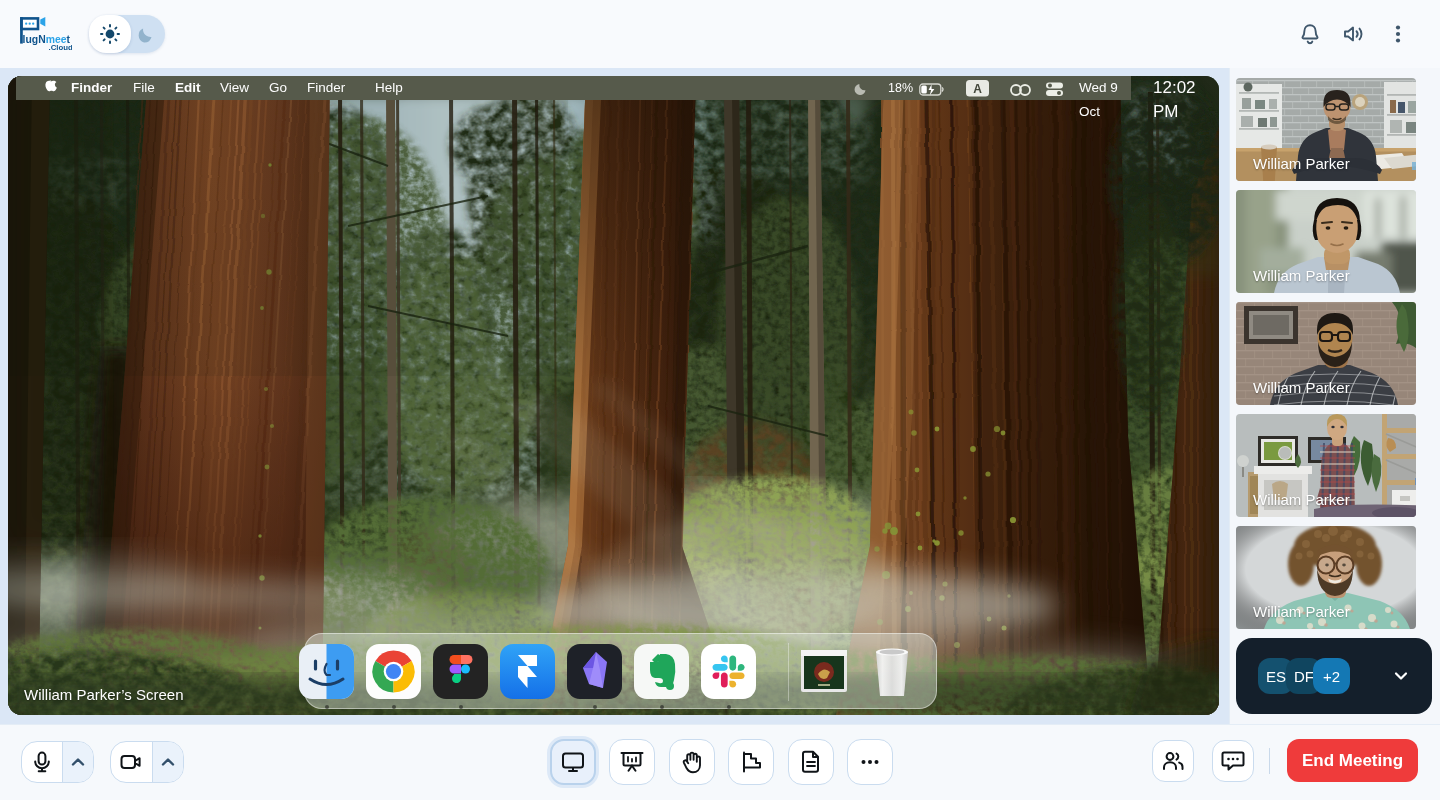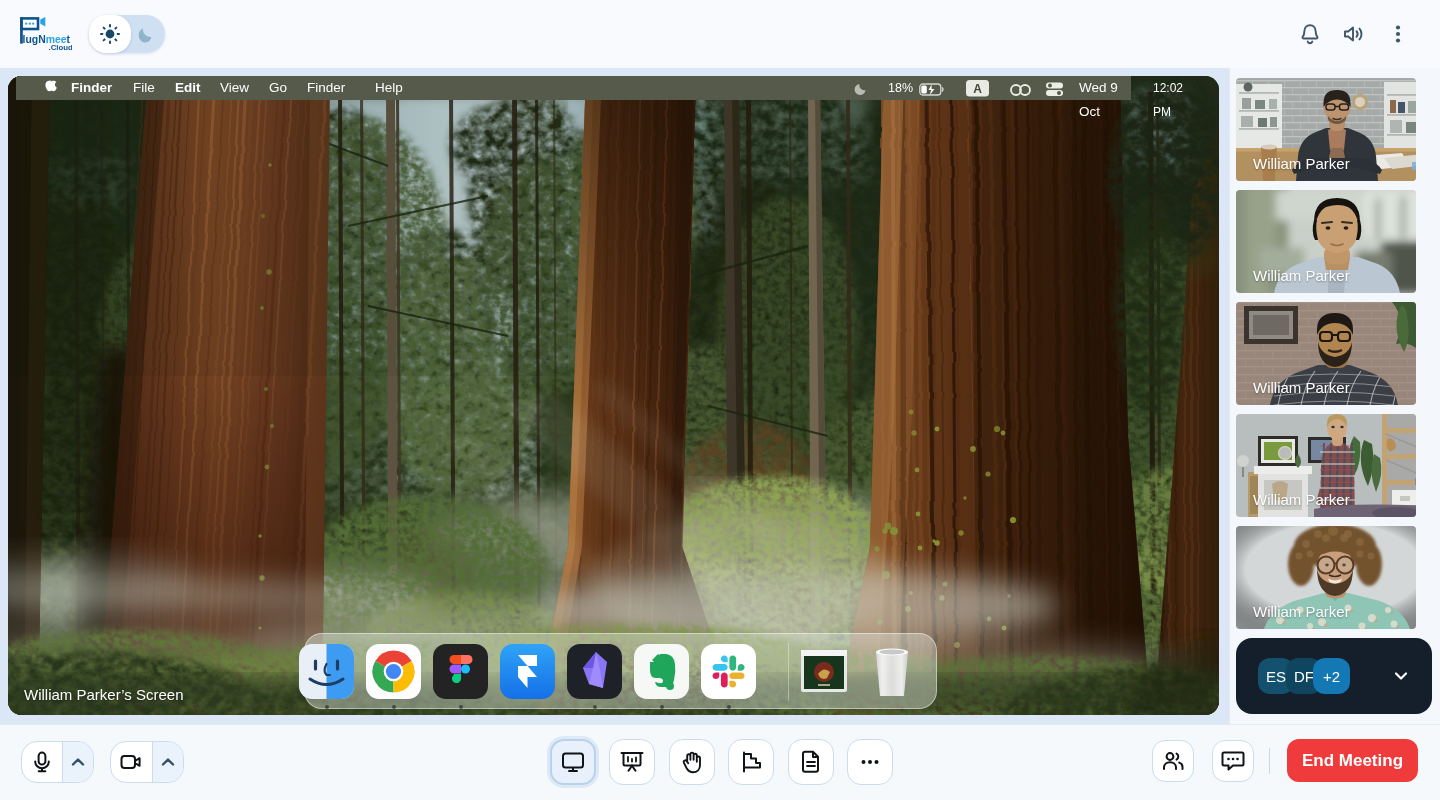--- a/index.html
+++ b/index.html
@@ -513,21 +513,21 @@
 <circle cx="8" cy="7" r="5" fill="none" stroke="#eceee6" stroke-width="1.8"></circle>
 <circle cx="17" cy="7" r="5" fill="none" stroke="#eceee6" stroke-width="1.8"></circle>
           </svg></div>
         <div class="mi" style="left:1030px;top:4.5px"><svg width="18" height="15" viewBox="0 0 18 15">
 <rect x="0" y="0.5" width="17" height="6" rx="3" fill="#eceee6"></rect>
             <circle cx="4" cy="3.5" r="2" fill="#565a4b"></circle>
 <rect x="0" y="8" width="17" height="6" rx="3" fill="#eceee6"></rect>
             <circle cx="13" cy="11" r="2" fill="#565a4b"></circle>
           </svg></div>
         <div class="mi" style="left:1063px;font-size:13.5px">Wed 9 Oct</div>
-        <div class="mi" style="left:1137px;font-size:12px">12:02 PM</div>
+        <div class="mi" style="left:1137px;font-size:17px">12:02 PM</div>
       </div>
       <div id="dock">
         <div class="dicon" style="left:-6px"><svg width="55" height="55" viewBox="0 0 55 55">
             <defs>
               <clipPath id="fclip">
                 <rect width="55" height="55" rx="13"></rect>
               </clipPath>
             </defs>
             <g clip-path="url(#fclip)">
               <rect width="55" height="55" fill="#e9eff6"></rect>

